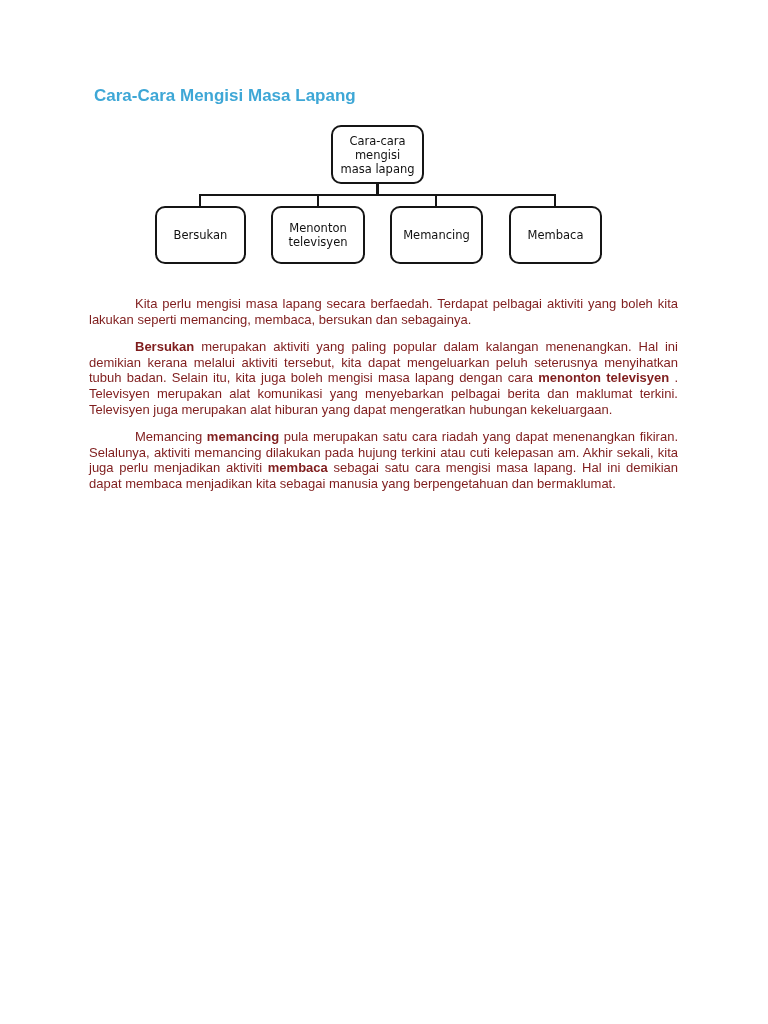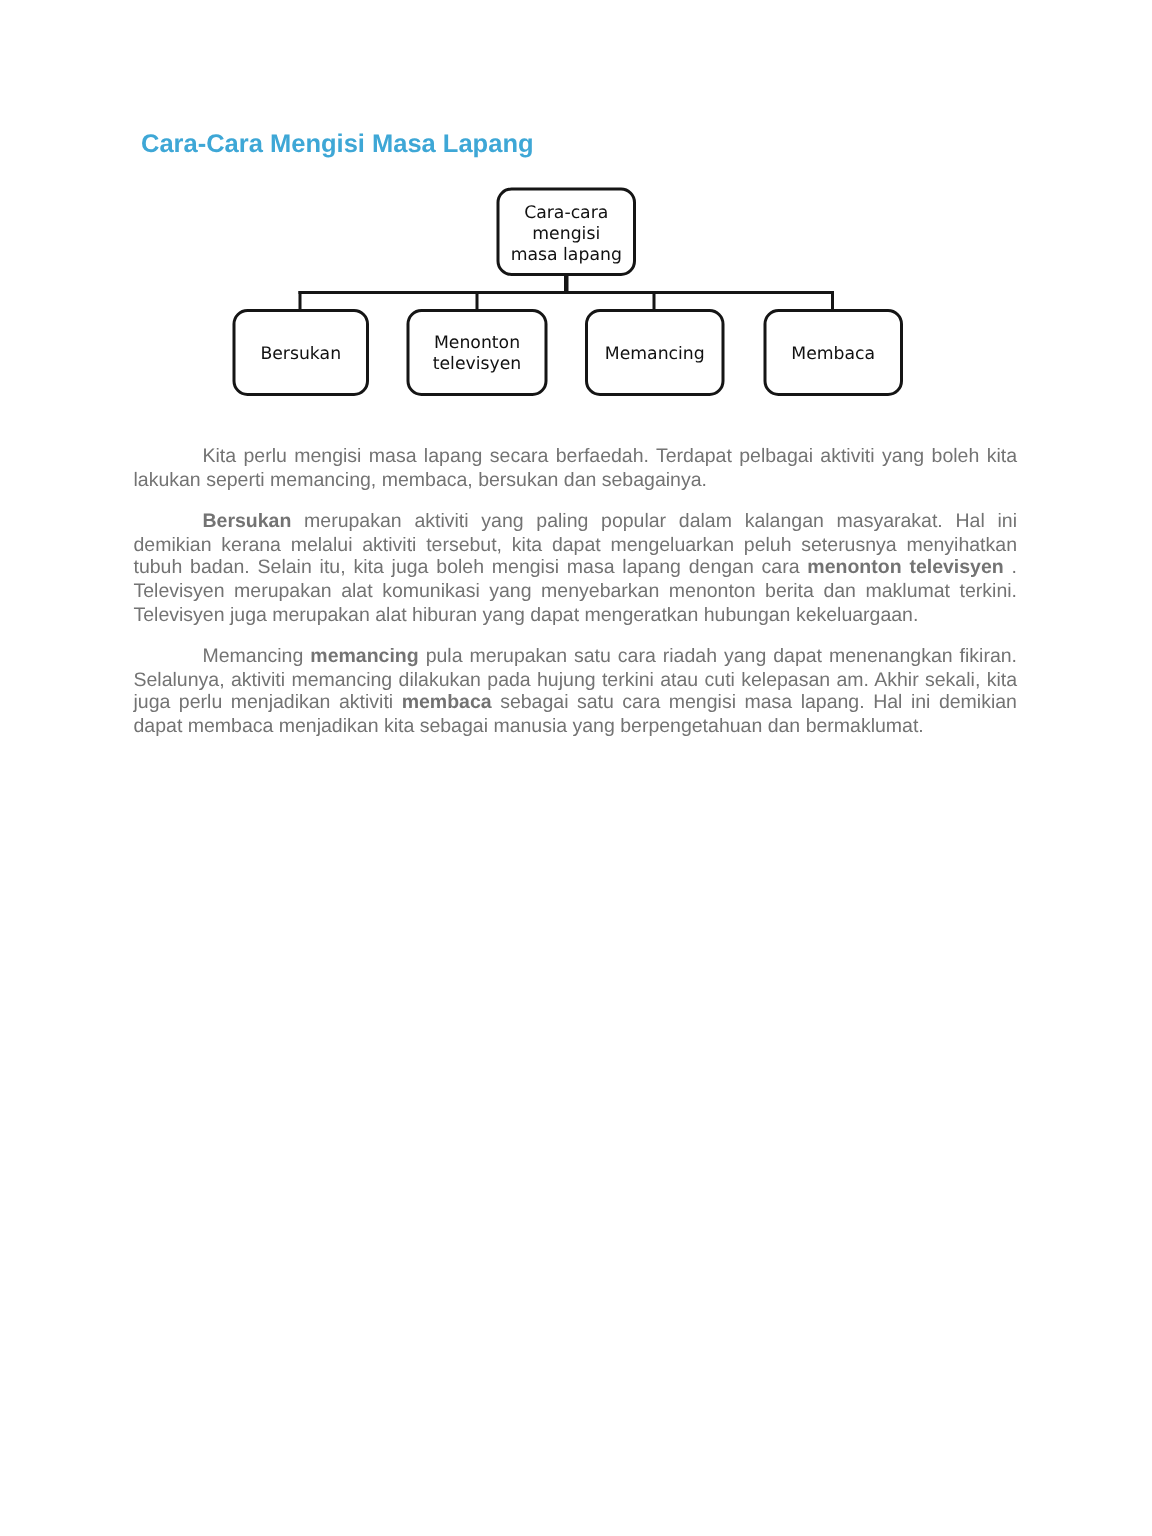--- a/index.html
+++ b/index.html
@@ -52,21 +52,21 @@
   .stub-3    { left: 435px; top: 194px; width: 2px; height: 14px; }
   .stub-4    { left: 554px; top: 194px; width: 2px; height: 14px; }
   
   .essay {
     position: absolute;
     left: 89px;
     top: 296px;
     width: 589px;
     font-size: 13px;
     line-height: 15.6px;
-    color: #737373;
+    color: #7f1d1d;
     text-align: justify;
     font-family: "Liberation Sans", sans-serif;
   }
   .essay p { text-indent: 46px; margin: 0 0 12px 0; }
   .essay .b { font-weight: bold; }
 </style>
 </head>
 <body>
 
 <div class="page">
@@ -98,23 +98,23 @@
       <span>Membaca</span>
     </div>
   </div>
 
   <div class="essay">
     <p>
       <span>Kita perlu mengisi masa lapang secara berfaedah. Terdapat pelbagai aktiviti yang boleh kita lakukan seperti memancing, membaca, bersukan dan sebagainya.</span>
     </p>
     <p>
       <span class="b">Bersukan</span>
-      <span> merupakan aktiviti yang paling popular dalam kalangan masyarakat. Hal ini demikian kerana melalui aktiviti tersebut, kita dapat mengeluarkan peluh seterusnya menyihatkan tubuh badan. Selain itu, kita juga boleh mengisi masa lapang dengan cara </span>
+      <span> merupakan aktiviti yang paling popular dalam kalangan menenangkan. Hal ini demikian kerana melalui aktiviti tersebut, kita dapat mengeluarkan peluh seterusnya menyihatkan tubuh badan. Selain itu, kita juga boleh mengisi masa lapang dengan cara </span>
       <span class="b">menonton televisyen</span>
-      <span>. Televisyen merupakan alat komunikasi yang menyebarkan menonton berita dan maklumat terkini. Televisyen juga merupakan alat hiburan yang dapat mengeratkan hubungan kekeluargaan.</span>
+      <span>. Televisyen merupakan alat komunikasi yang menyebarkan pelbagai berita dan maklumat terkini. Televisyen juga merupakan alat hiburan yang dapat mengeratkan hubungan kekeluargaan.</span>
     </p>
     <p>
       <span>Memancing </span>
       <span class="b">memancing</span>
       <span> pula merupakan satu cara riadah yang dapat menenangkan fikiran. Selalunya, aktiviti memancing dilakukan pada hujung terkini atau cuti kelepasan am. Akhir sekali, kita juga perlu menjadikan aktiviti </span>
       <span class="b">membaca</span>
       <span> sebagai satu cara mengisi masa lapang. Hal ini demikian dapat membaca menjadikan kita sebagai manusia yang berpengetahuan dan bermaklumat.</span>
     </p>
   </div>
 

